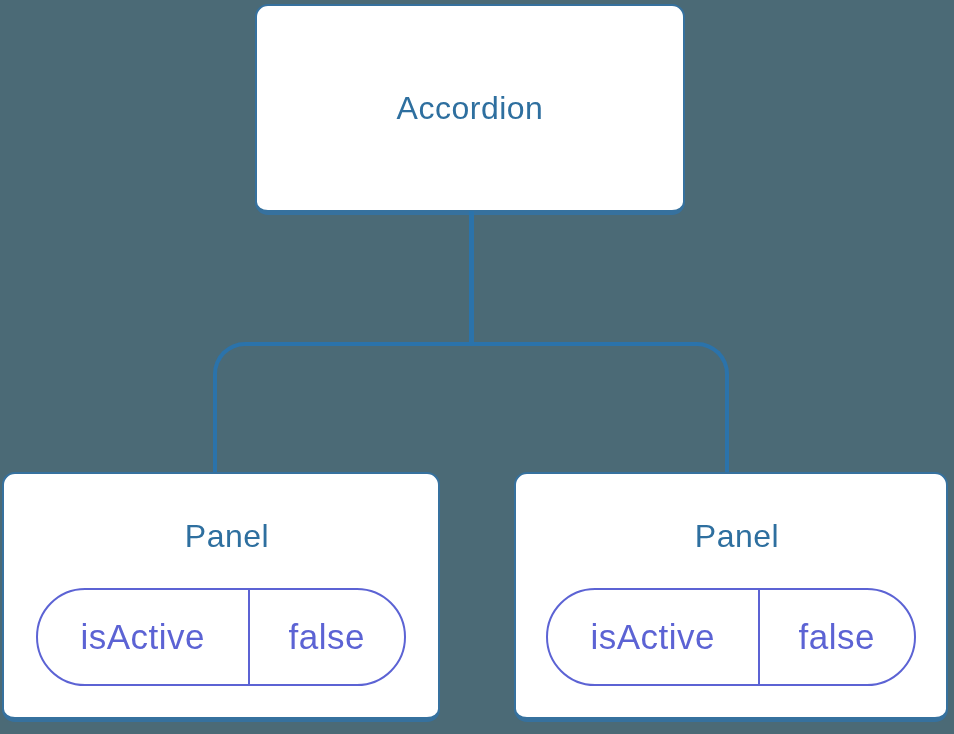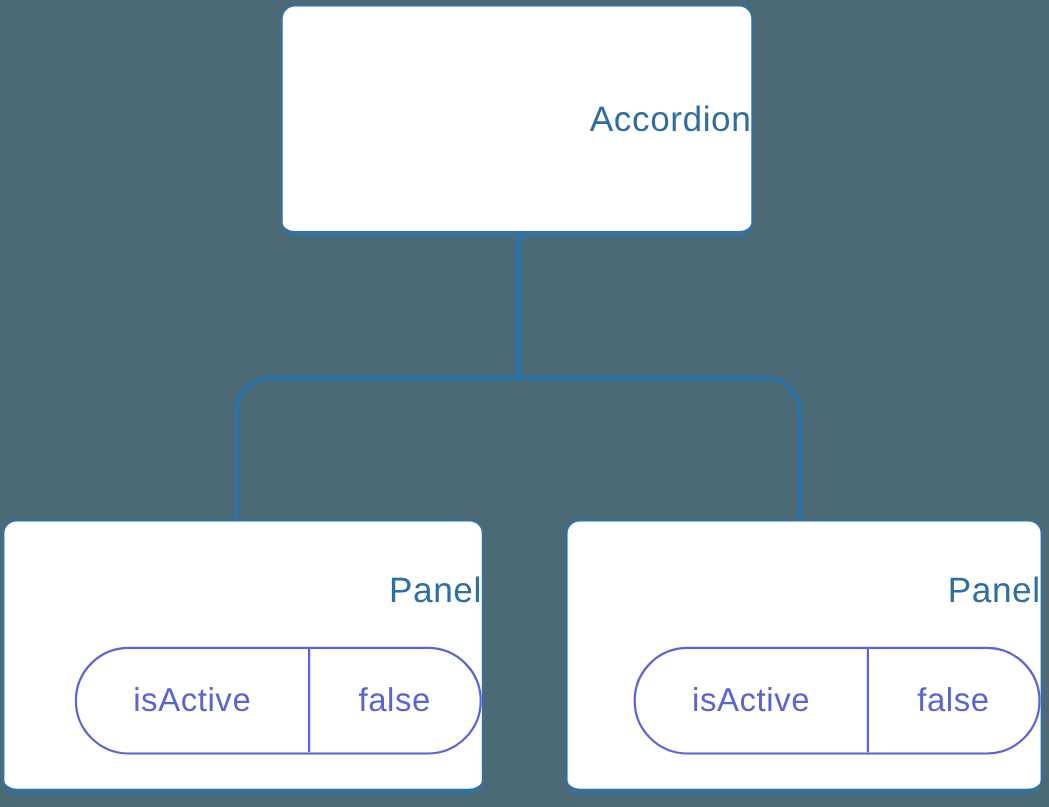--- a/index.html
+++ b/index.html
@@ -22,21 +22,21 @@
     background:var(--bg);
   }
   .card{
     position:absolute;
     background:var(--card-bg);
     border:2px solid var(--card-border);
     border-bottom-width:5px;
     border-radius:13px;
     display:flex;
     flex-direction:column;
-    align-items:flex-end;
+    align-items:center;
   }
   .card-root{
     left:255px;top:4px;width:430px;height:211px;
     justify-content:center;
   }
   .card-panel-left{ left:2px; top:472px;width:438px;height:250px;}
   .card-panel-right{left:514px;top:472px;width:434px;height:250px;}
   .node-label{
     color:var(--label);
     font-size:32px;
@@ -67,21 +67,21 @@
     border-radius:49px;
     display:flex;
     align-items:stretch;
     overflow:hidden;
   }
   .pill-cell{
     display:flex;
     align-items:center;
     justify-content:center;
     color:var(--prop);
-    font-size:30px;
+    font-size:35px;
     font-weight:500;
     letter-spacing:.5px;
   }
   .pill-name{width:57.8%;border-right:2px solid var(--prop);}
   .pill-value{width:42.2%;}
 </style>
 </head>
 <body>
 
 <div class="stage">

